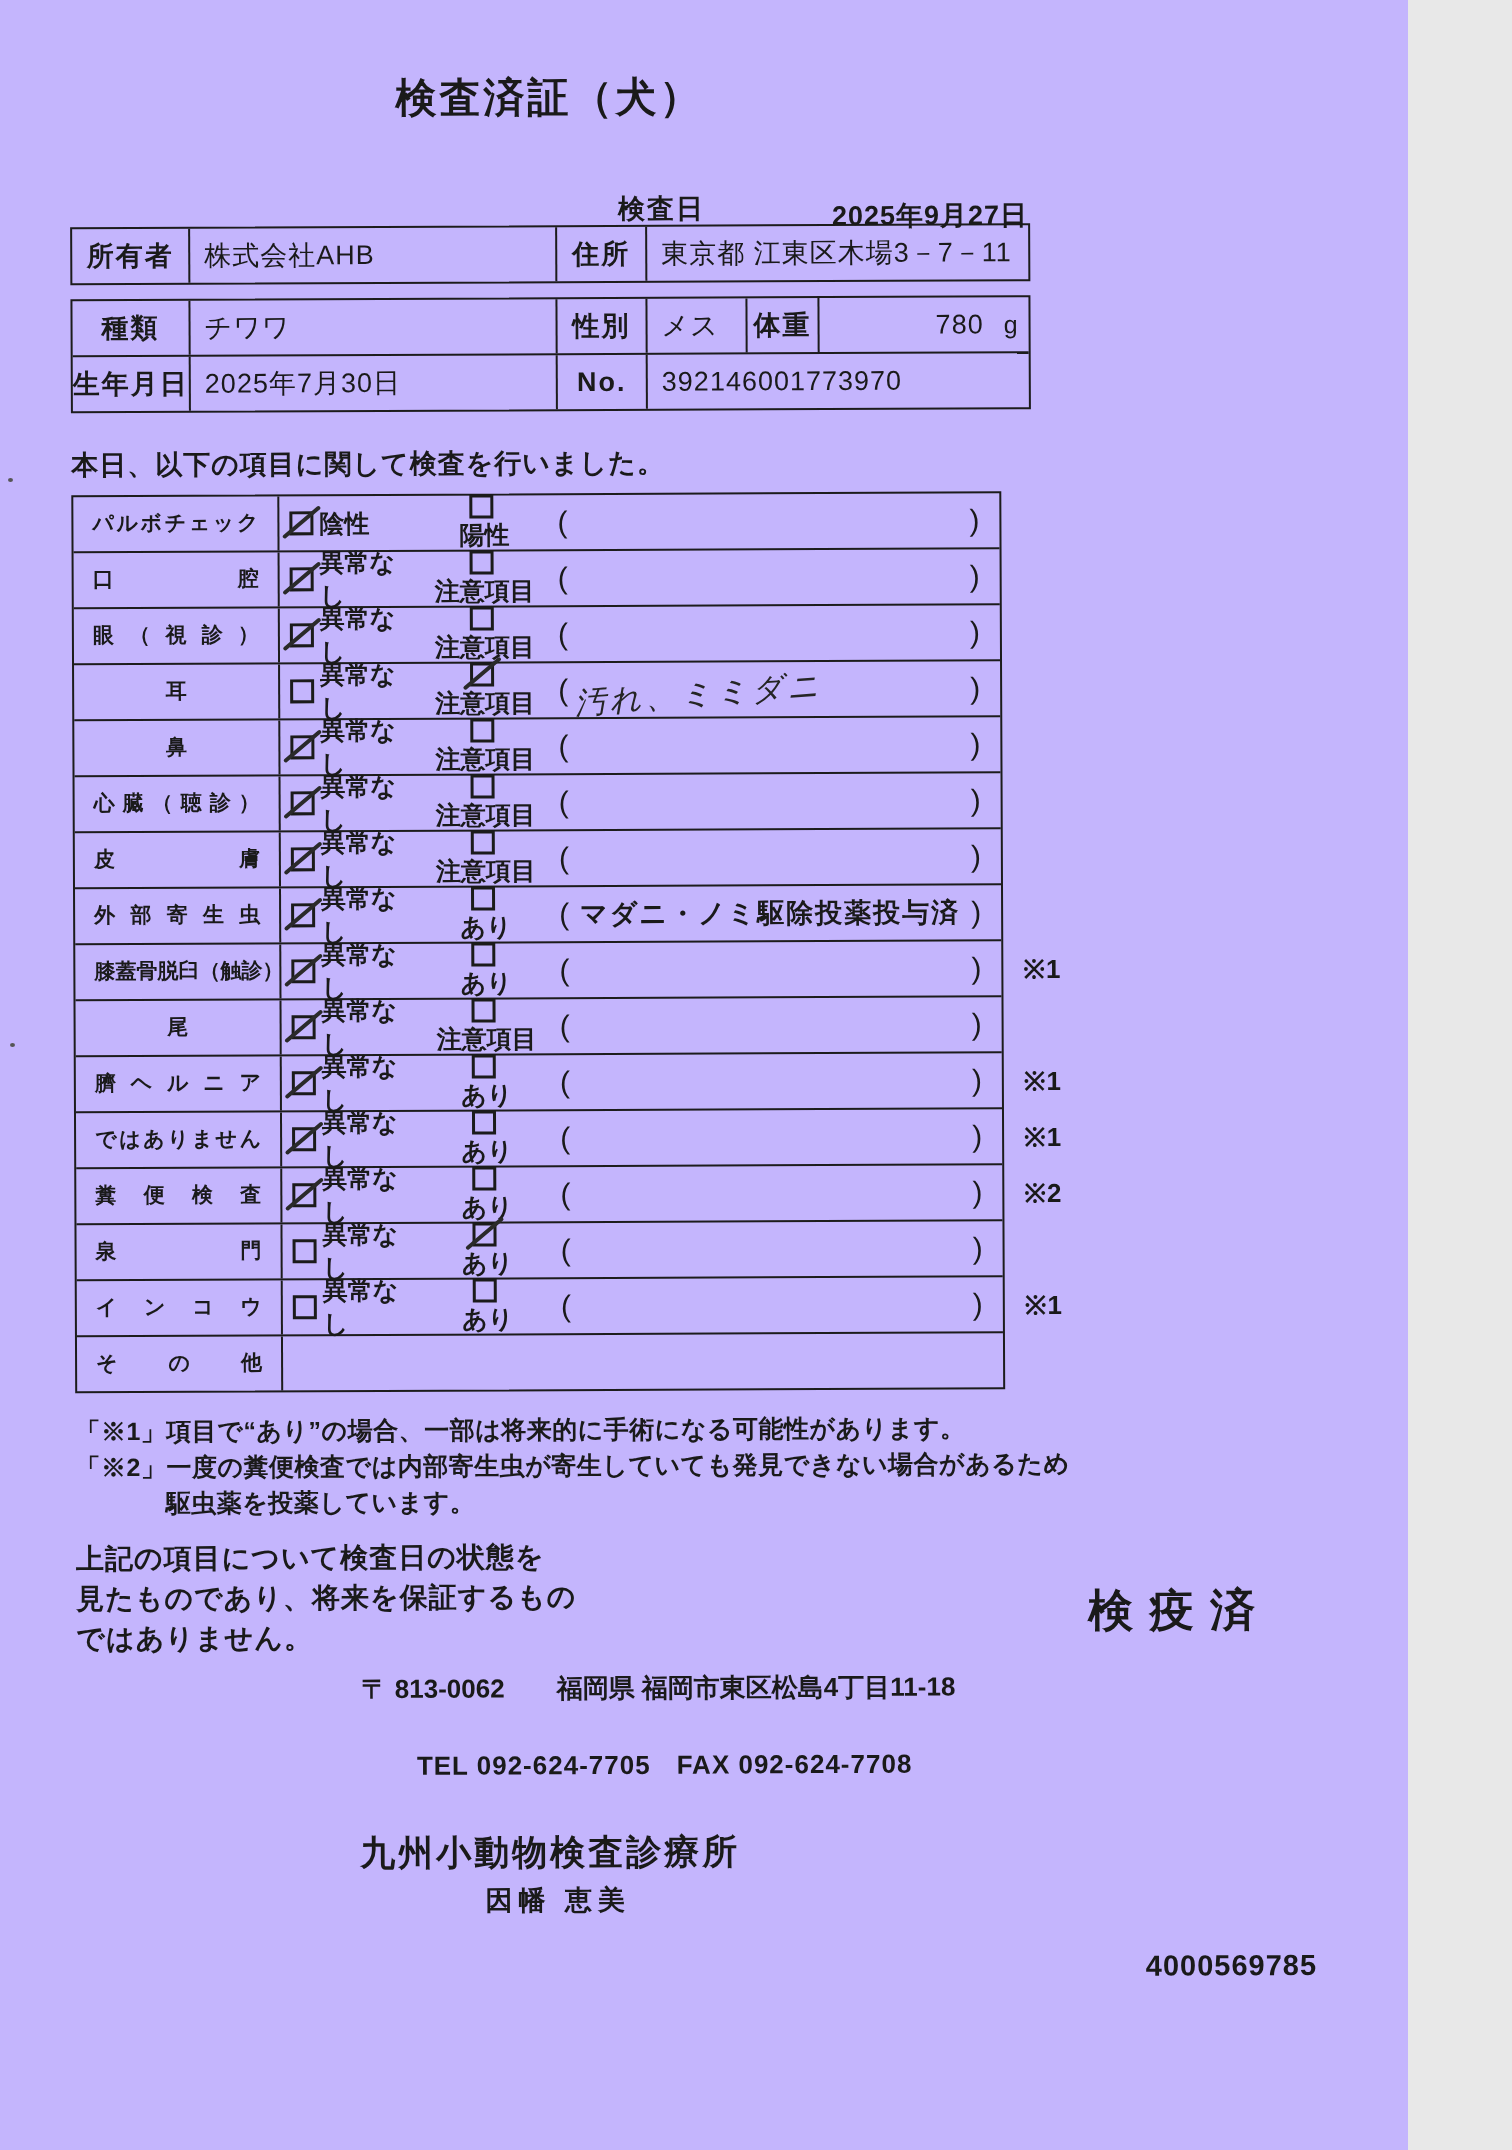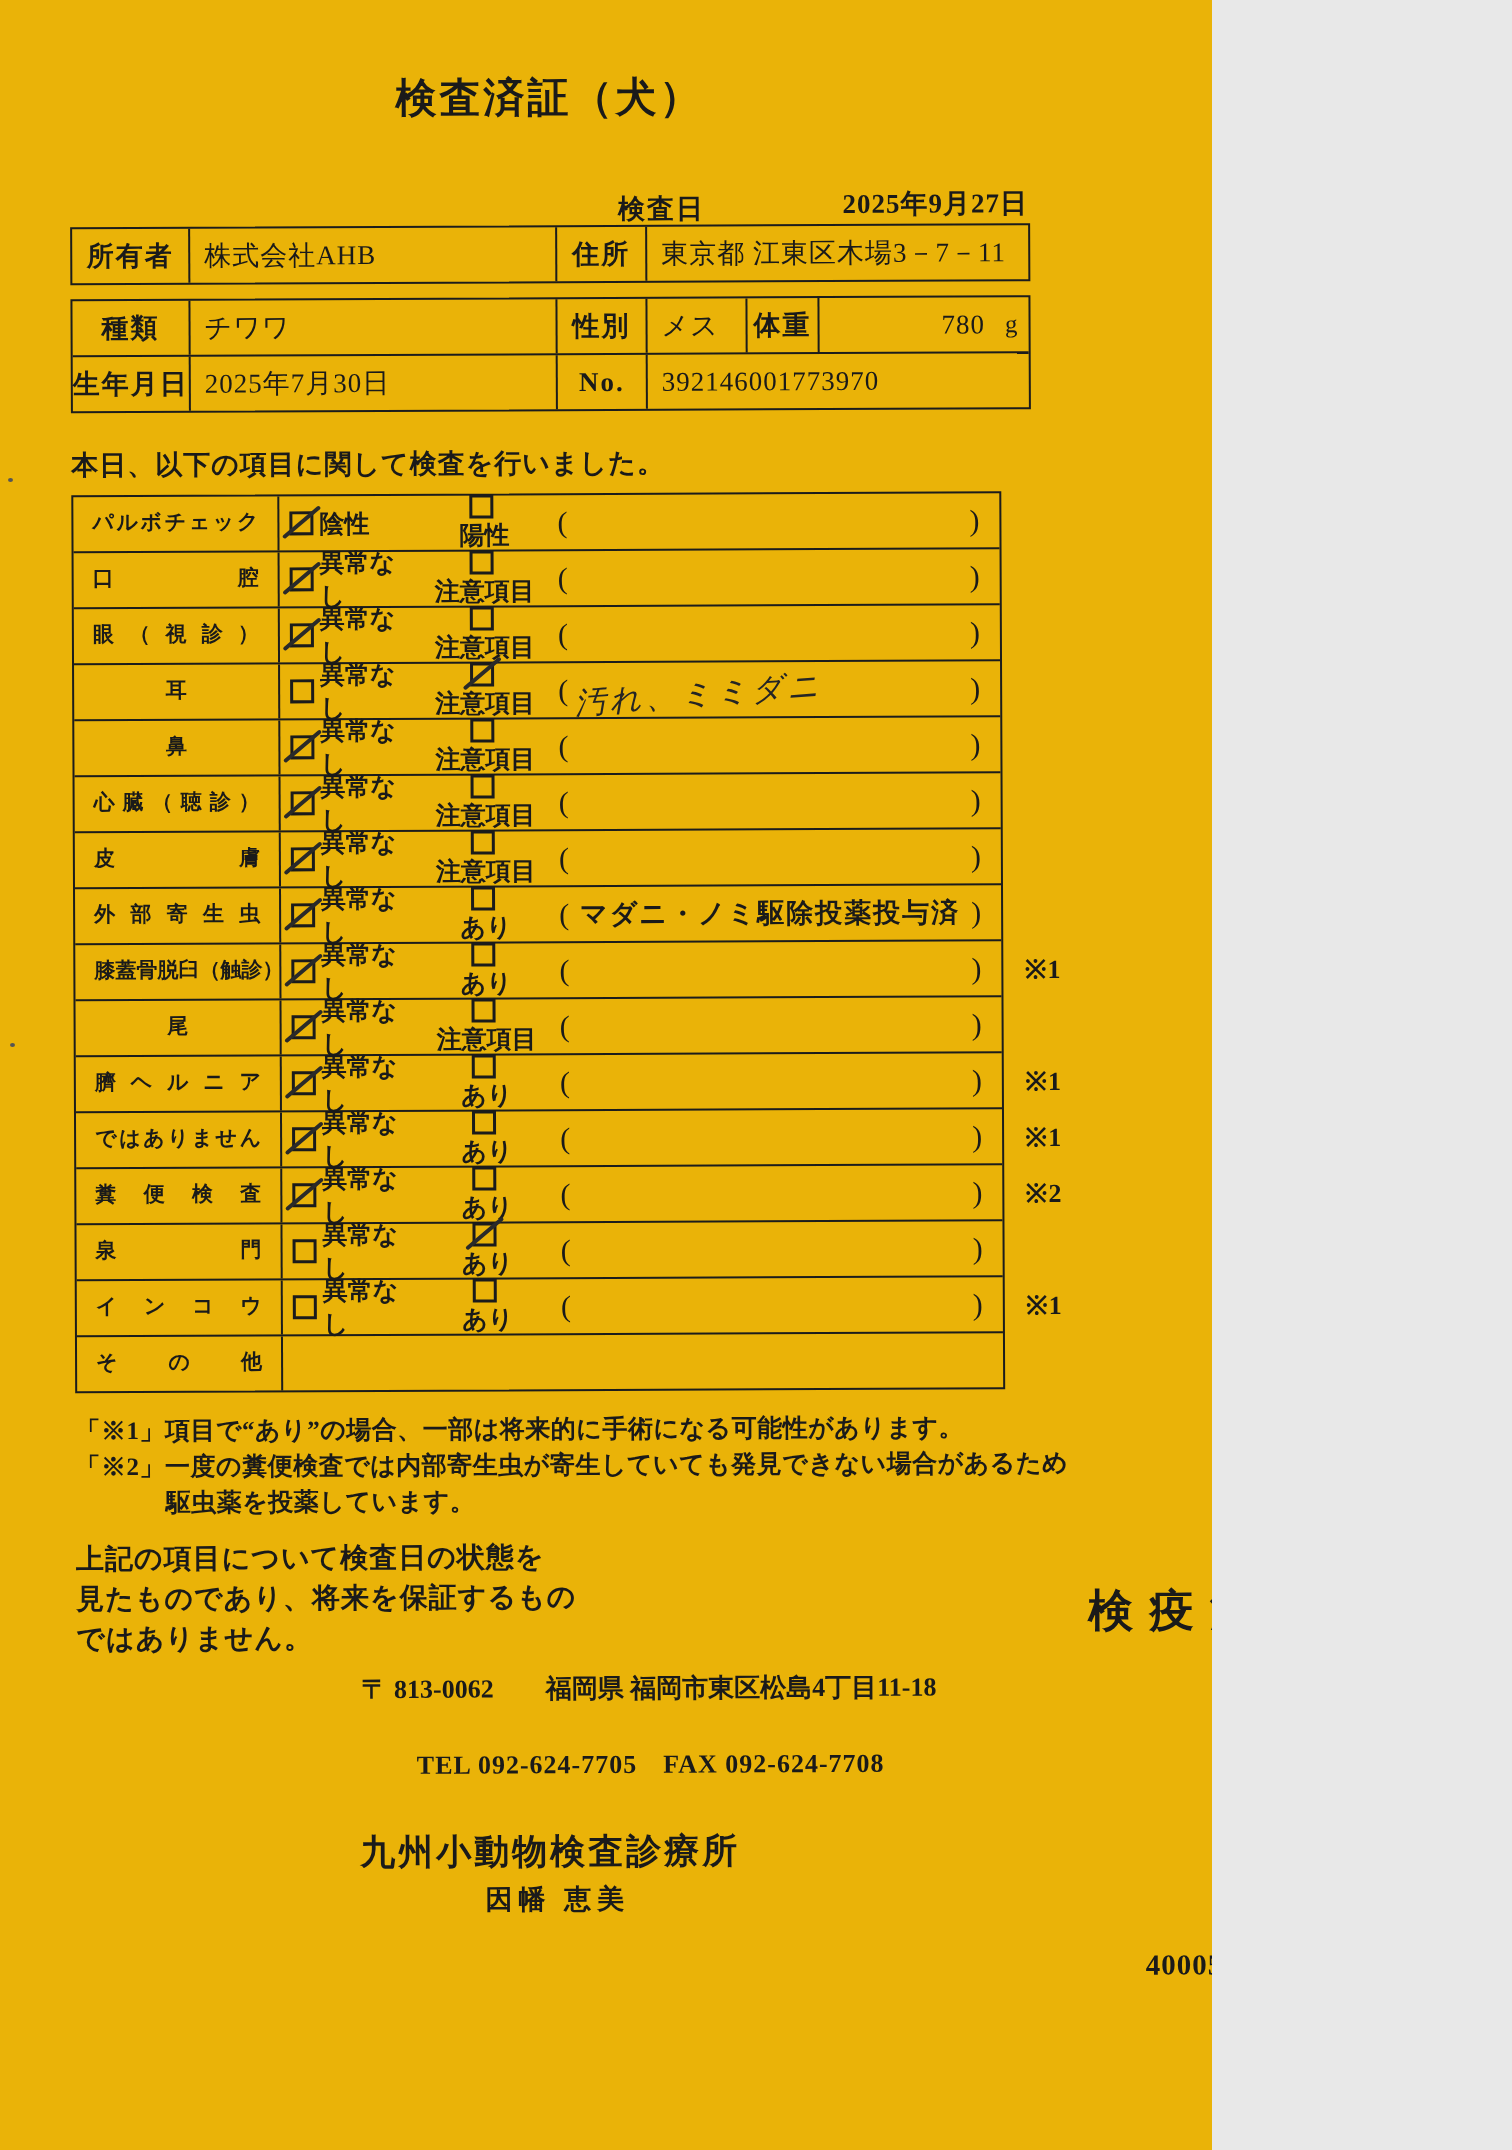--- a/index.html
+++ b/index.html
@@ -1,23 +1,23 @@
 <!DOCTYPE html>
 <html><head>
 <meta charset="utf-8">
 <style>
   html,body{margin:0;padding:0;background:#e8e8e8;}
-  .page{position:relative;width:1212px;height:2150px;background:#eab308;overflow:hidden;
-        font-family:Liberation Serif, serif;color:#1a1a1a;}
+  .page{position:relative;width:1408px;height:2150px;background:#c4b5fd;overflow:hidden;
+        font-family:Liberation Sans, sans-serif;color:#1a1a1a;}
   .sheet{position:absolute;top:0;left:0;width:1512px;padding:70px 0 0 70px;box-sizing:border-box;
          transform:rotate(-0.25deg);transform-origin:40% 10%;}
   .title{width:960px;text-align:center;font-size:41px;font-weight:700;letter-spacing:3px;margin:0;}
   .date-row{position:relative;width:960px;height:36px;margin-top:58px;font-size:27px;font-weight:600;}
   .date-label{position:absolute;left:548px;top:0;letter-spacing:2px;margin-top:8px;}
-  .date-value{position:absolute;right:2px;top:4px;letter-spacing:1px;}
+  .date-value{position:absolute;right:2px;top:16px;letter-spacing:1px;}
   .htable{width:960px;border:2.5px solid #1c1c1c;box-sizing:border-box;margin-top:6px;}
   .htable2{margin-top:14px;}
   .hrow{display:grid;align-items:center;min-height:54px;}
   .hrow.cols4{grid-template-columns:118px 367px 90px 1fr;}
   .hrow.cols6{grid-template-columns:118px 367px 90px 100px 72px 1fr;}
   .hrow + .hrow{border-top:2.5px solid #1c1c1c;}
   .hcell{align-self:stretch;display:flex;align-items:center;box-sizing:border-box;font-size:27px;}
   .hcell.lab{justify-content:center;border-right:2.5px solid #1c1c1c;font-weight:600;letter-spacing:2px;}
   .hcell.val{padding:0 14px;border-right:2.5px solid #1c1c1c;letter-spacing:1px;}
   .hcell.last{border-right:none;}

